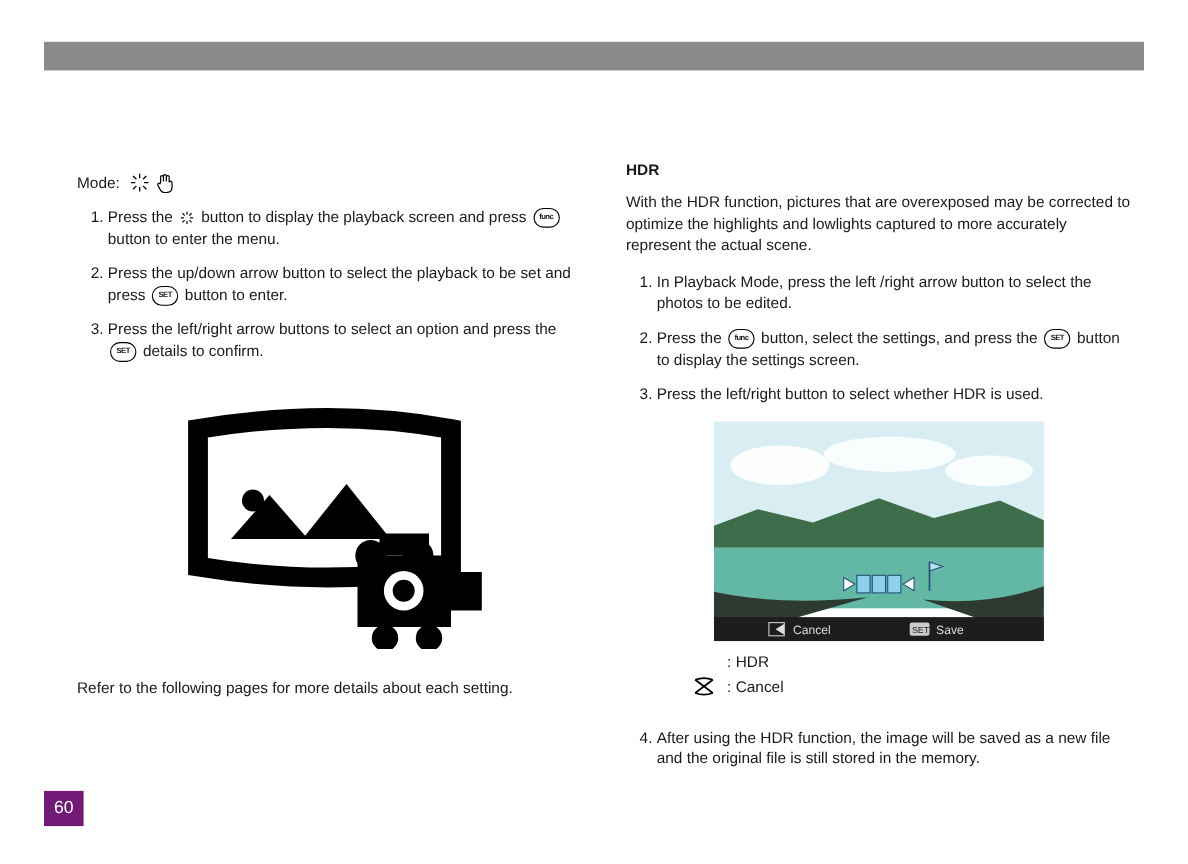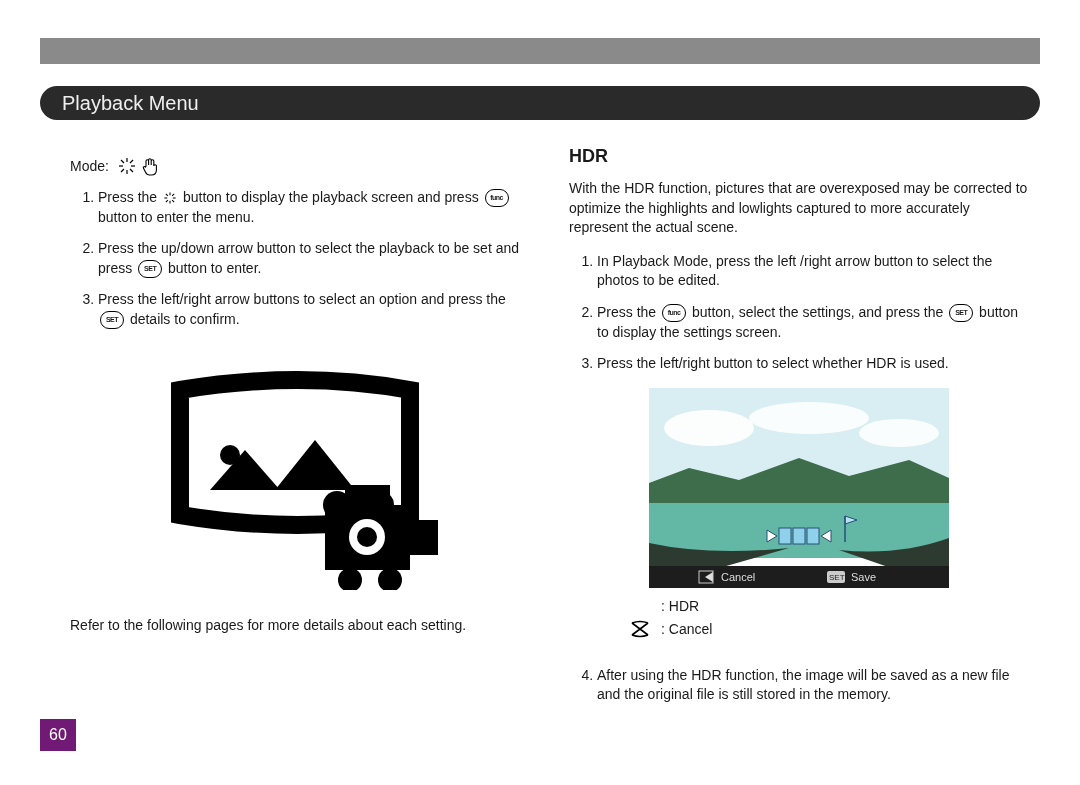--- a/index.html
+++ b/index.html
@@ -9,38 +9,35 @@
   .cols{position:absolute;left:70px;right:52px;top:140px;bottom:40px;display:flex;gap:40px;}
   .col{flex:1;position:relative;}
   .mode-row{display:flex;align-items:center;gap:8px;font-size:14px;margin-top:16px;margin-bottom:12px;}
   .mode-row .icons{display:flex;gap:4px;align-items:center;}
   ol{margin:0 0 0 4px;padding-left:24px;}
   ol li{margin-bottom:12px;line-height:1.4;}
   .inline-icon{display:inline-flex;vertical-align:middle;margin:0 2px;}
   .set-btn{display:inline-flex;width:22px;height:16px;border:1.5px solid #000;border-radius:9px;align-items:center;justify-content:center;font-size:7px;font-weight:bold;letter-spacing:-0.5px;vertical-align:middle;margin:0 2px;}
   .big-illus{margin:30px auto 0;display:block;}
   .footer-note{margin-top:26px;font-size:14px;line-height:1.4;}
-  .col-right h2{font-size:18px;font-weight:600;margin:6px 0 12px;}
+  .col-right h2{font-size:14px;font-weight:600;margin:6px 0 12px;}
   .intro{line-height:1.4;margin-bottom:14px;}
   .preview{margin:14px auto 10px;display:block;}
   .legend-row{display:flex;align-items:center;gap:10px;margin-left:60px;margin-top:6px;font-size:14px;}
   .legend-row .legend-label{}
   .page-number{position:absolute;left:40px;bottom:34px;width:36px;height:32px;background:#701a75;color:#fff;display:flex;align-items:center;justify-content:center;font-size:16px;}
   
   .spark{display:inline-block;}
 </style>
 </head>
 <body>
 
 <div class="page">
   <div class="top-bar"></div>
 
-  <div class="title-pill">
-    <span>Playback Menu</span>
-  </div>
 
   <div class="cols">
 
     <div class="col">
       <div class="mode-row">
         <span>Mode:</span>
         <span class="icons">
 
           <svg class="spark" width="20" height="20" viewBox="0 0 20 20">
             <g stroke="#000" stroke-width="1.2" fill="none">

